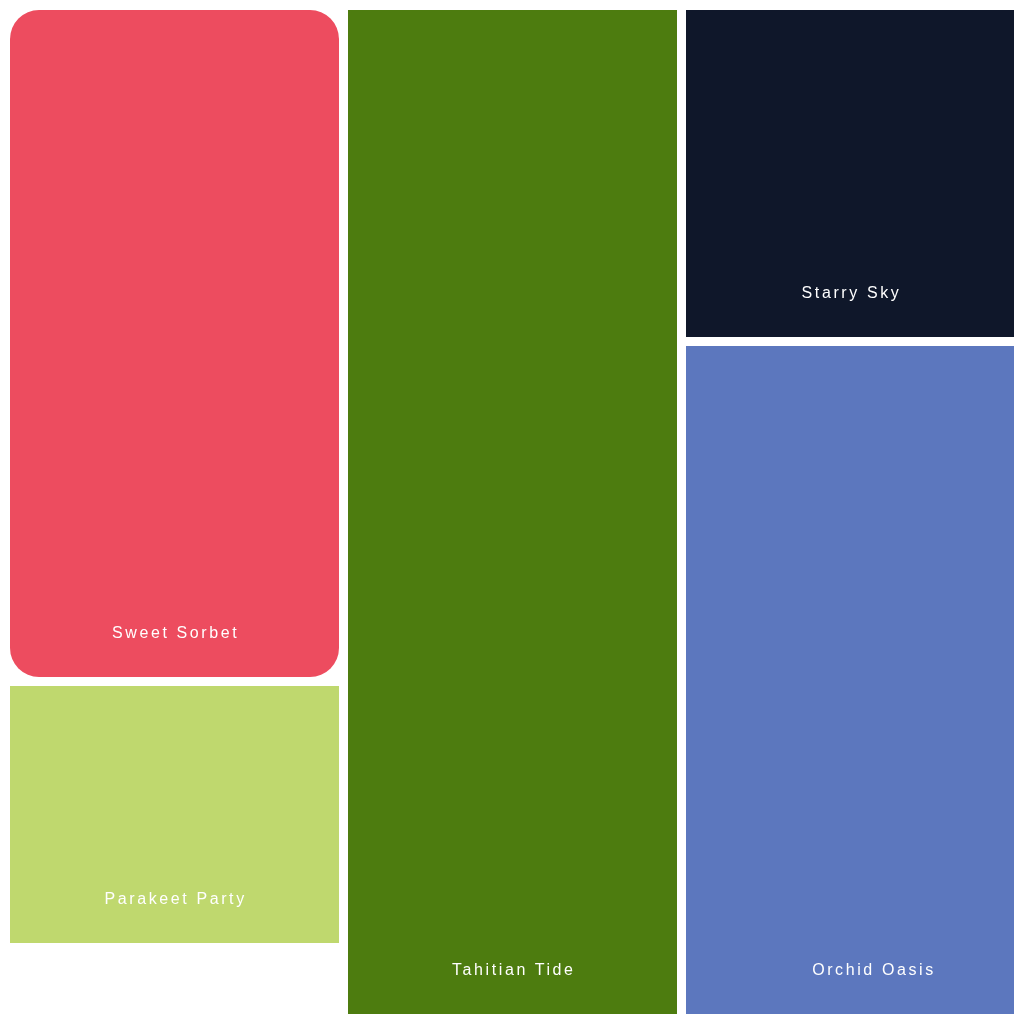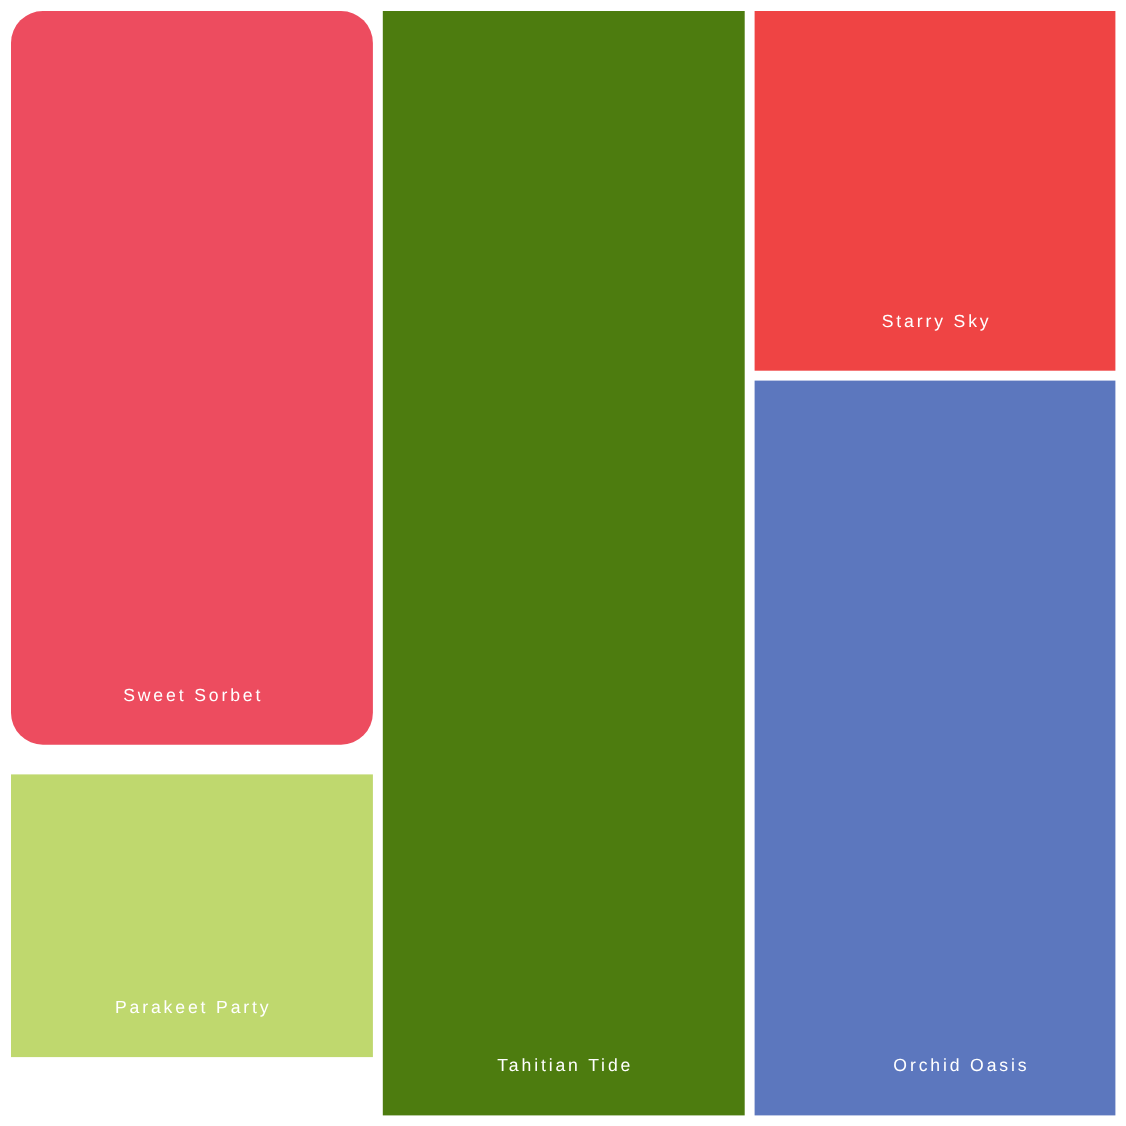--- a/index.html
+++ b/index.html
@@ -63,21 +63,21 @@
     letter-spacing: 2.6px;
     line-height: 1;
     padding-bottom: 36px;
     text-indent: 2.6px;
     white-space: nowrap;
     user-select: none;
   }
 
   
   .sw-sweet-sorbet   { height: 667px; border-radius: 29px; }
-  .sw-parakeet-party { height: 257px; margin-top: 18px; }
+  .sw-parakeet-party { height: 257px; }
 
   
   .sw-tahitian-tide  { height: 1004px; }
 
   
   .sw-starry-sky     { height: 327px; }
   .sw-orchid-oasis   { height: 668px; }
 </style>
 </head>
 <body style="background-color: rgb(255, 255, 255);">
@@ -100,21 +100,21 @@
     <div class="palette-column col-middle">
 
       <div class="swatch sw-tahitian-tide" style="background-color: #4d7c0f;">
         <span class="swatch-label" style="color: rgb(255, 255, 255);">Tahitian Tide</span>
       </div>
 
     </div>
 
     <div class="palette-column col-right">
 
-      <div class="swatch sw-starry-sky" style="background-color: #ef4444;">
+      <div class="swatch sw-starry-sky" style="background-color: #0f172a;">
         <span class="swatch-label" style="color: rgb(255, 255, 255);">Starry Sky</span>
       </div>
 
       <div class="swatch sw-orchid-oasis" style="background-color: rgb(92, 119, 190);">
         <span class="swatch-label" style="color: rgb(255, 255, 255); margin-left: 45px;">Orchid Oasis</span>
       </div>
 
     </div>
 
   </div>

